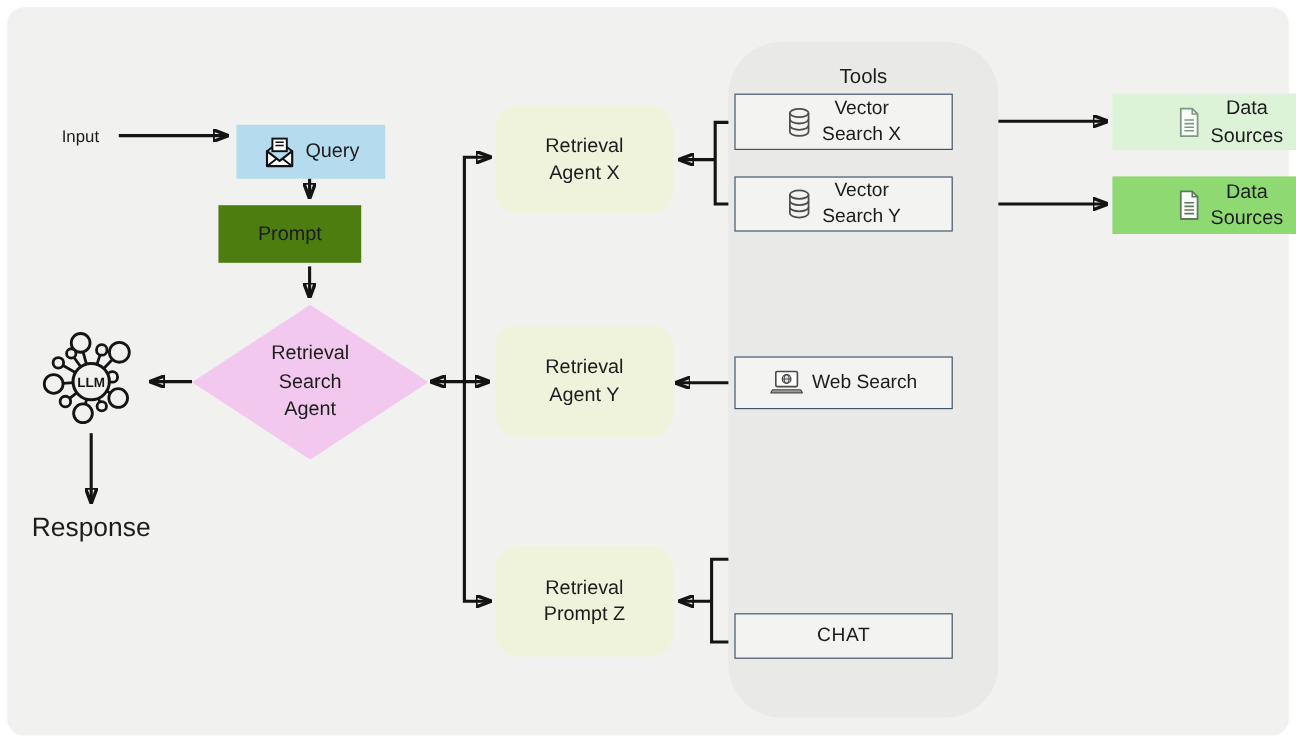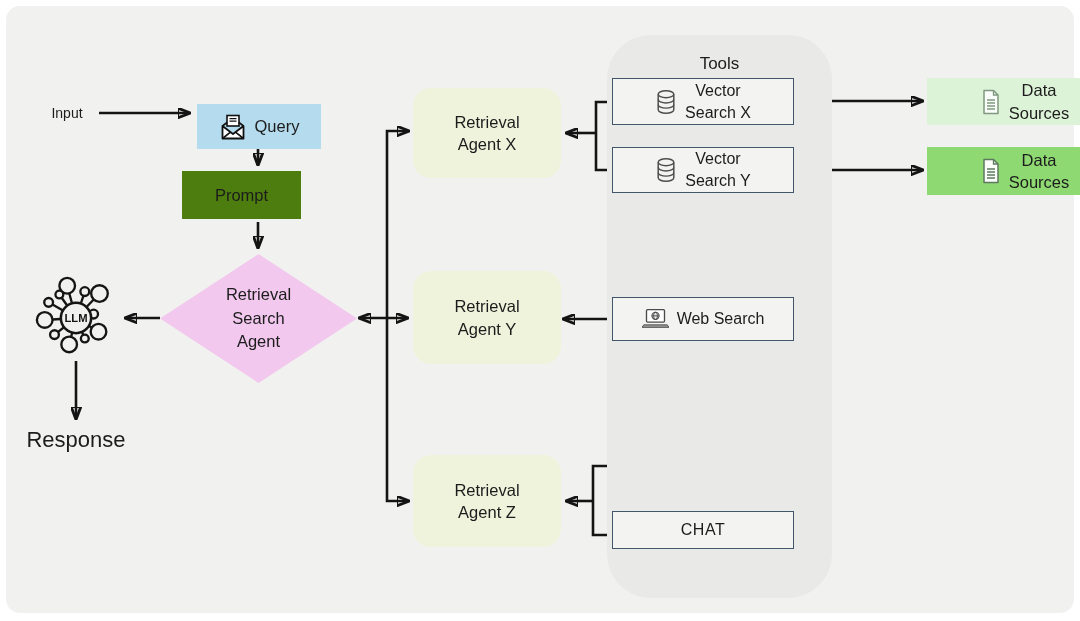--- a/index.html
+++ b/index.html
@@ -127,21 +127,21 @@
   </div>
   <div class="node agent" id="agent-y">
     <span class="lines">
       <span>Retrieval</span>
       <span>Agent Y</span>
     </span>
   </div>
   <div class="node agent" id="agent-z">
     <span class="lines">
       <span>Retrieval</span>
-      <span>Agent Z</span>
+      <span>Prompt Z</span>
     </span>
   </div>
 
   <div class="abs" id="tools-container"></div>
   <div class="node" id="tools-label">Tools</div>
 
   <div class="node toolbox" id="vector-x">
     <svg class="icon" width="22" height="26" viewBox="0 0 24 28">
       <g fill="none" stroke="#4d4d4d" stroke-width="1.6">
         <ellipse cx="12" cy="5.5" rx="8.5" ry="3.8"></ellipse>

